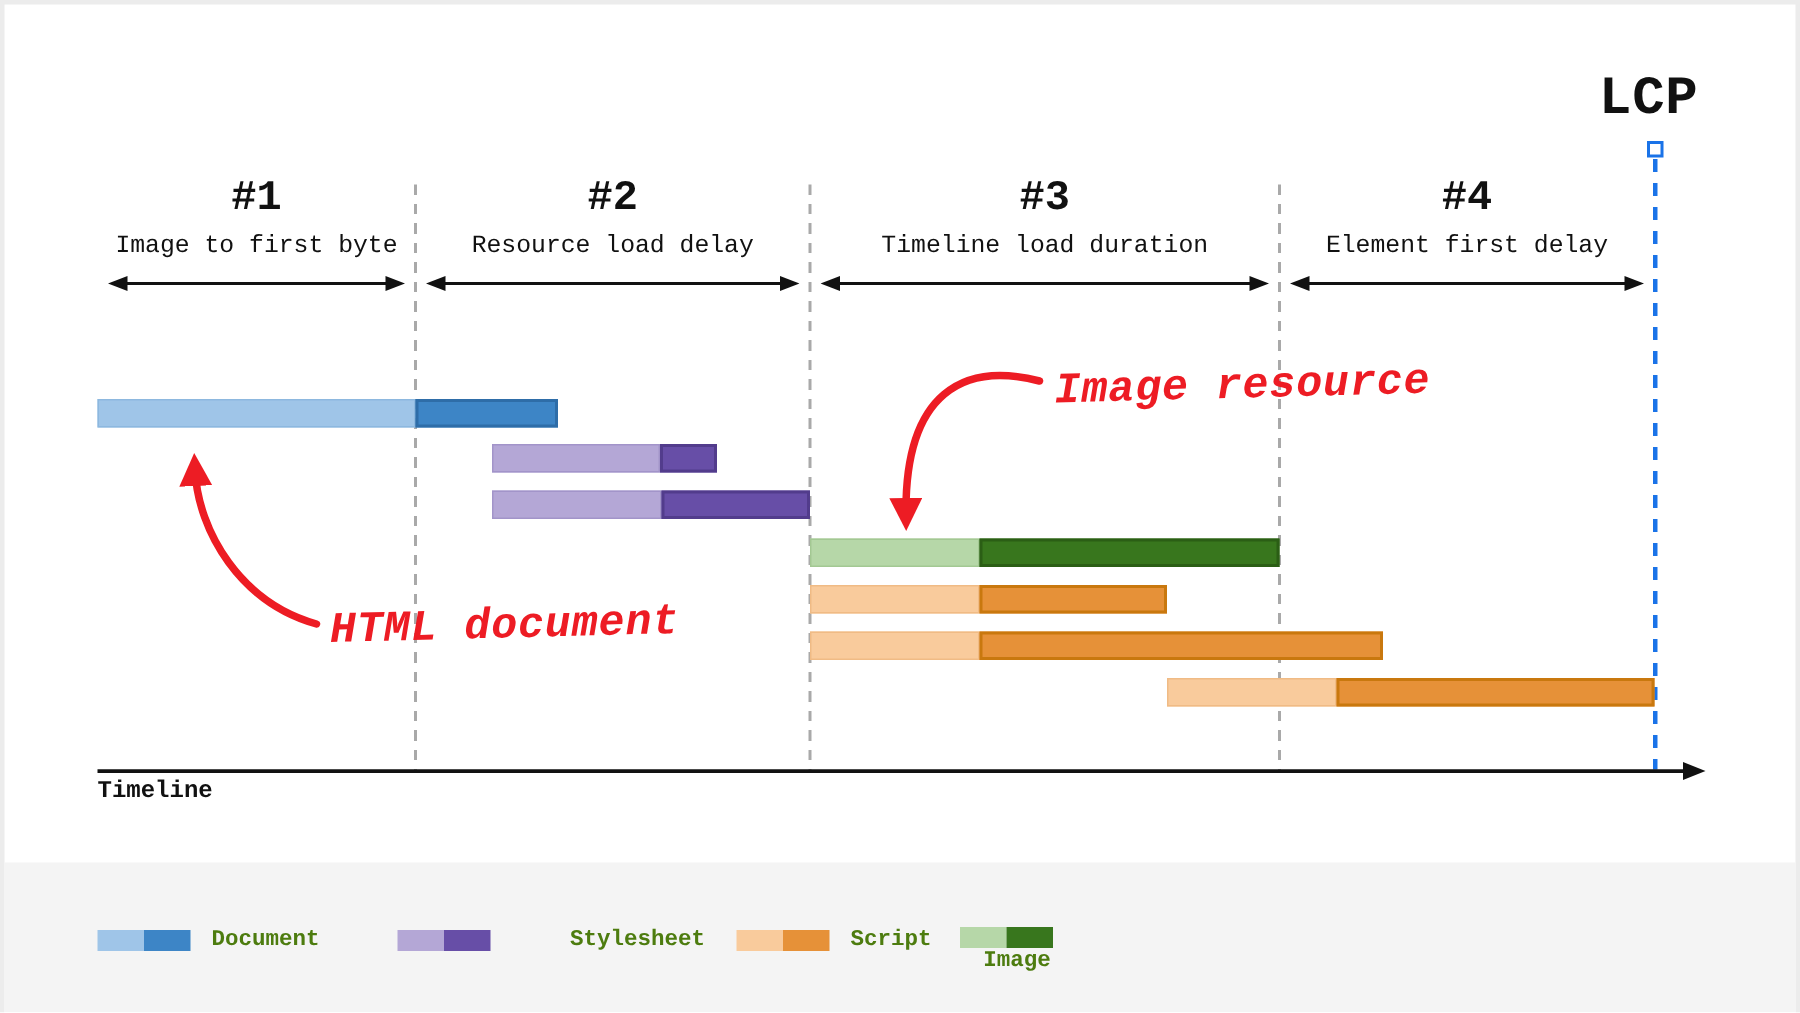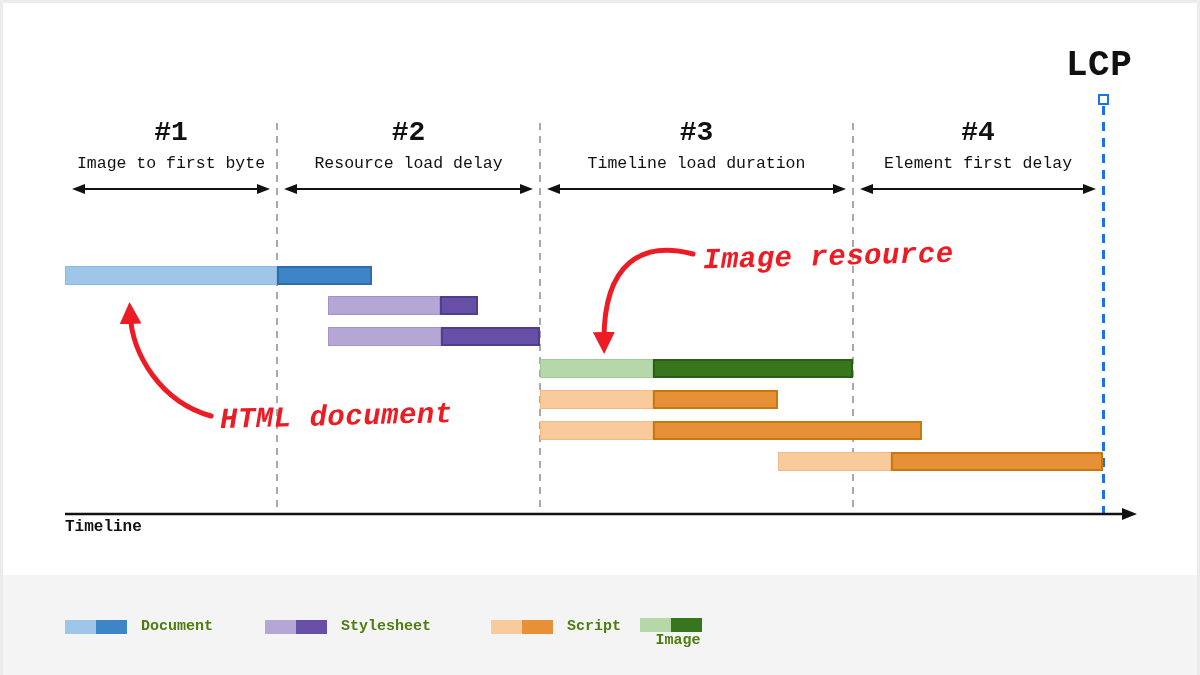--- a/index.html
+++ b/index.html
@@ -126,21 +126,21 @@
 
   <div class="legend-band">
     <div id="legend-items">
         <div class="legend-item" style="left: 62px;">
           <div class="legend-swatch">
             <div class="half" style="background: rgb(159, 197, 232);"></div>
             <div class="half" style="background: rgb(61, 133, 198);"></div>
           </div>
           <div class="legend-label">Document</div>
         </div>
-        <div class="legend-item" style="left: 262px;">
+        <div class="legend-item" style="left: 262px; gap: 39px;">
           <div class="legend-swatch">
             <div class="half" style="background: rgb(180, 167, 214);"></div>
             <div class="half" style="background: rgb(103, 78, 167);"></div>
           </div>
           <div class="legend-label">Stylesheet</div>
         </div>
         <div class="legend-item" style="left: 462px; padding-left: 26px;">
           <div class="legend-swatch">
             <div class="half" style="background: rgb(249, 203, 156);"></div>
             <div class="half" style="background: rgb(230, 145, 56);"></div>

